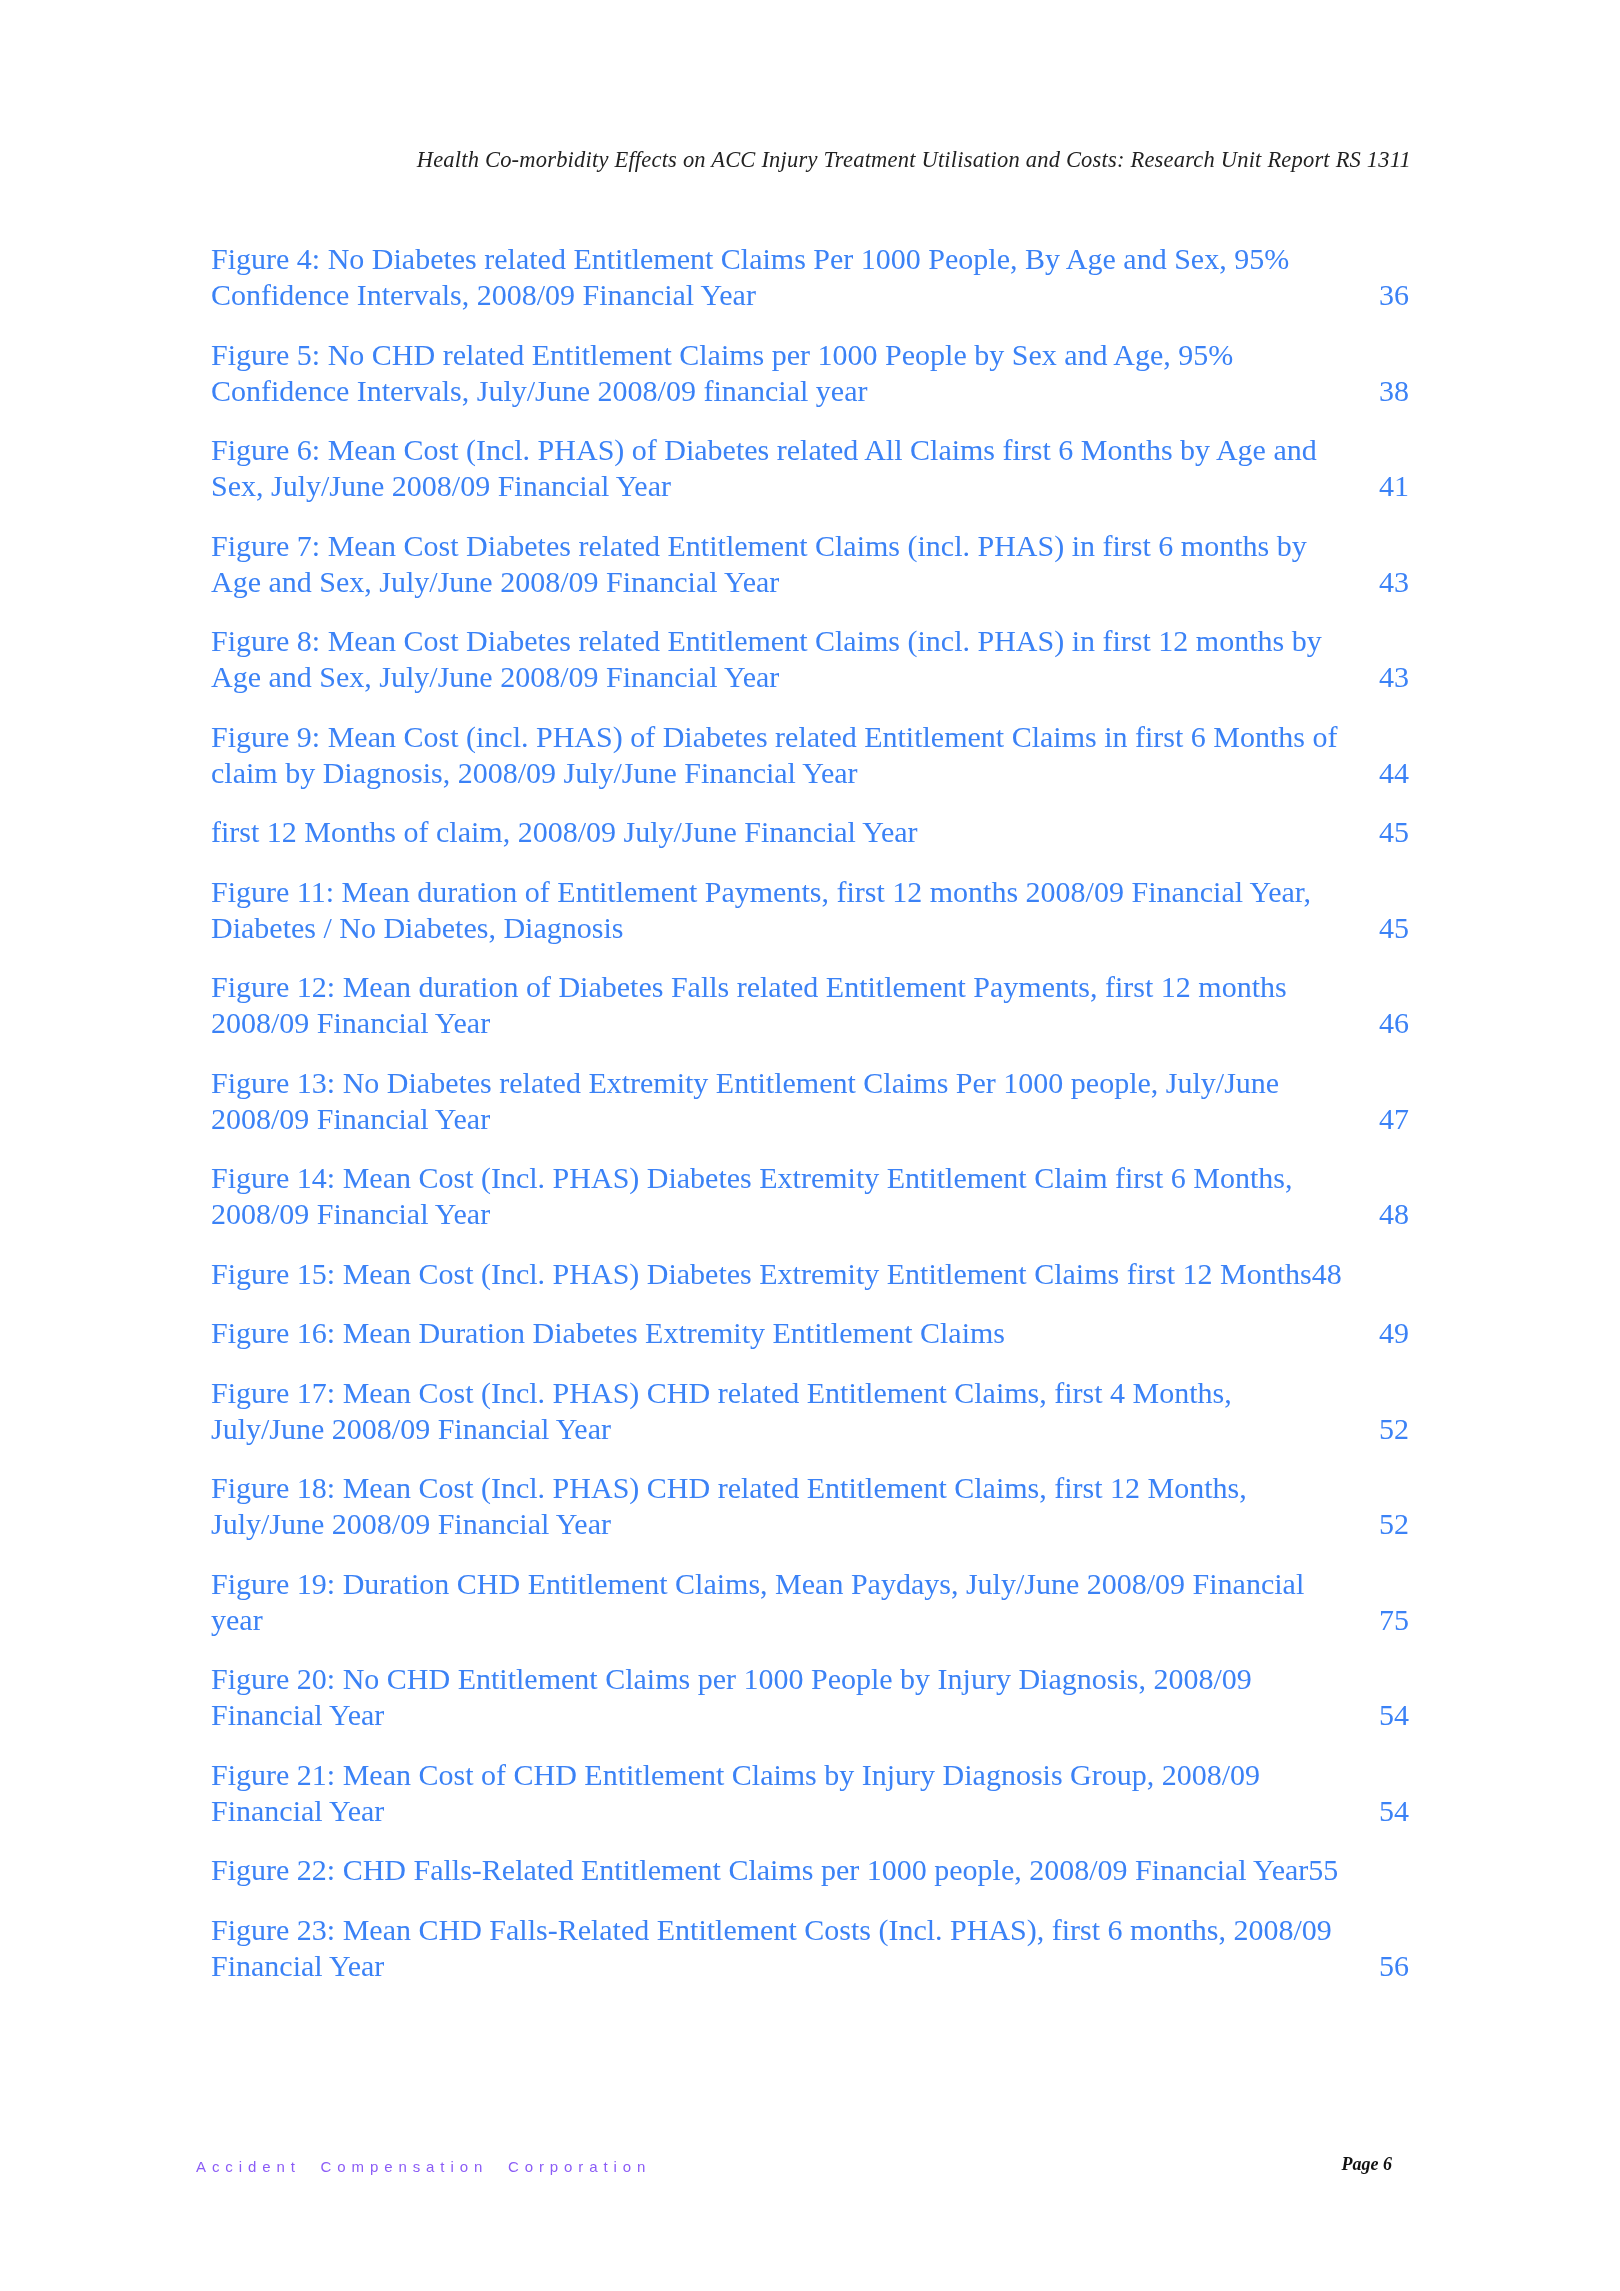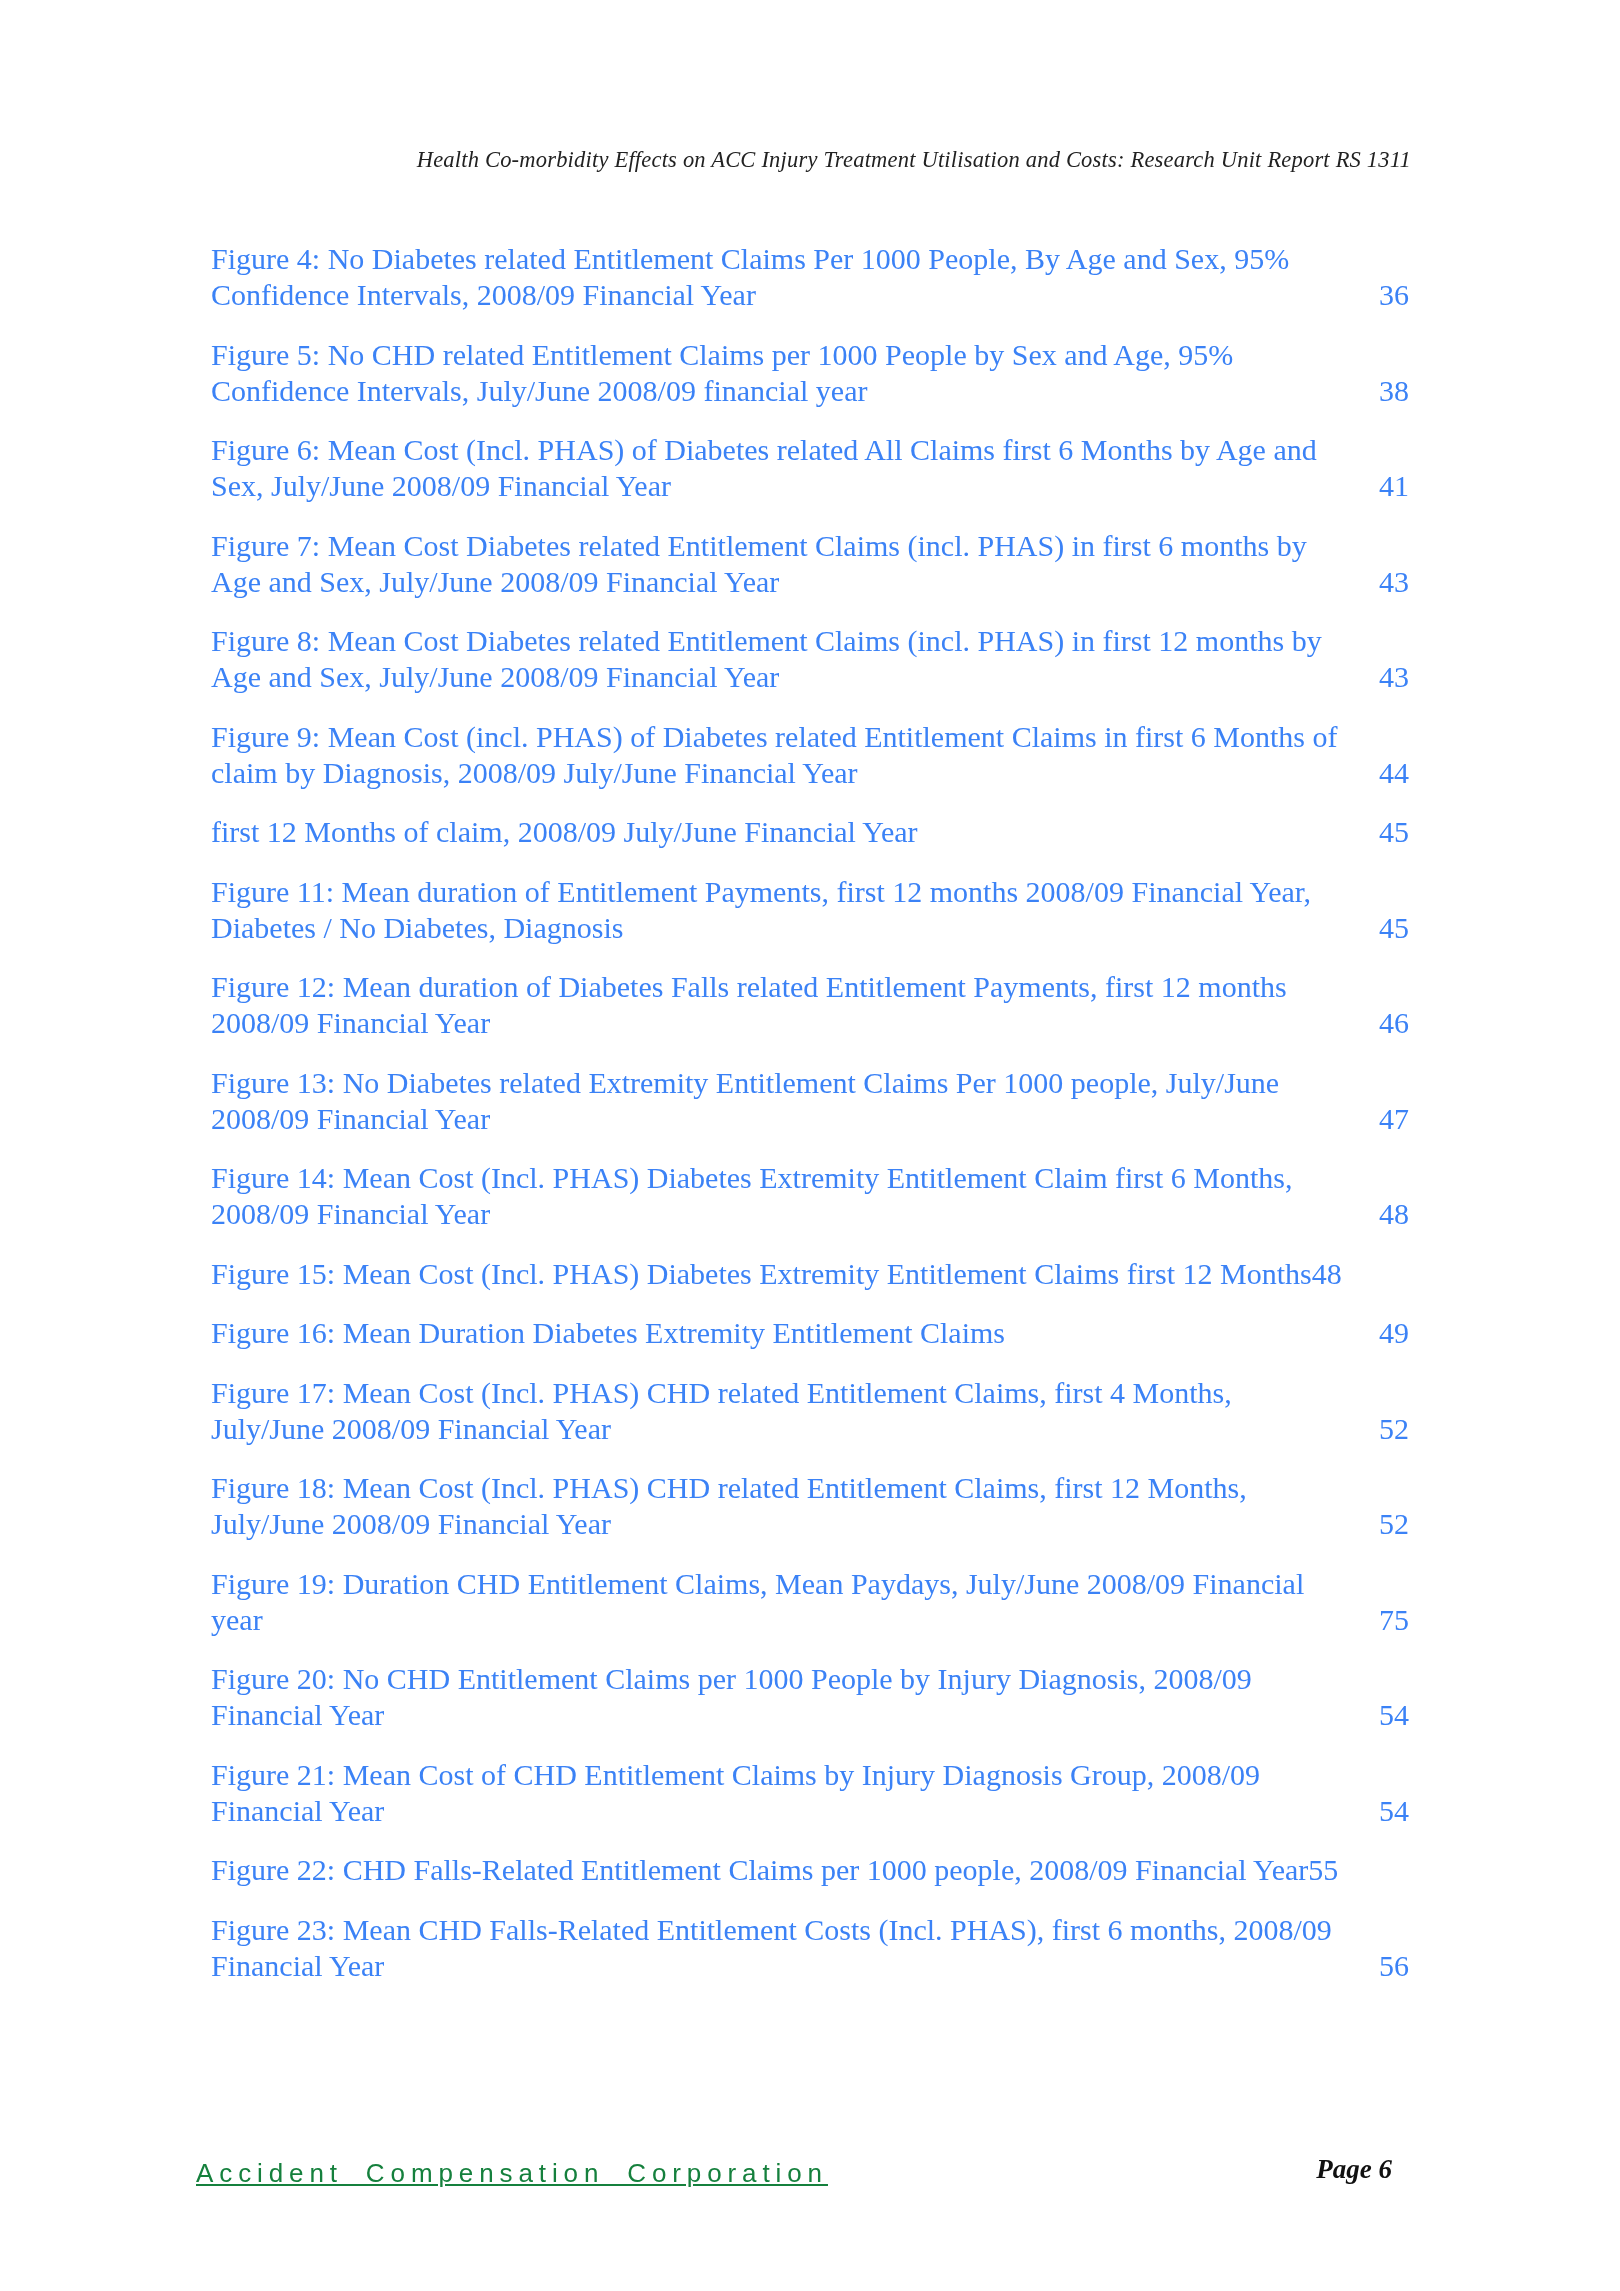--- a/index.html
+++ b/index.html
@@ -41,33 +41,32 @@
     background-image:radial-gradient(circle, #2b2b2b 2px, rgba(0,0,0,0) 2.6px);
     background-size:10.8px 9.8px;
     background-repeat:repeat-x;
     background-position:left bottom 4.9px;
   }
   .pg { white-space:nowrap; }
   #footer-left {
     position:absolute;
     top:2158px; left:196px;
     font-family:"Liberation Sans", sans-serif;
-    font-size:26px;
+    font-size:15px;
     letter-spacing:5.9px;
     word-spacing:9.8px;
-    color:#15803d;
-    white-space:nowrap;
-    text-decoration:underline;
+    color:#8b5cf6;
+    white-space:nowrap;
   }
   #footer-right {
     position:absolute;
     top:2154px; right:228px;
     font-style:italic;
     font-weight:bold;
-    font-size:27px;
+    font-size:18px;
     color:#111;
     white-space:nowrap;
   }
 </style>
 </head>
 <body>
 
 <div id="page">
   <div id="running-header">Health Co-morbidity Effects on ACC Injury Treatment Utilisation and Costs: Research Unit Report RS 1311</div>
 

